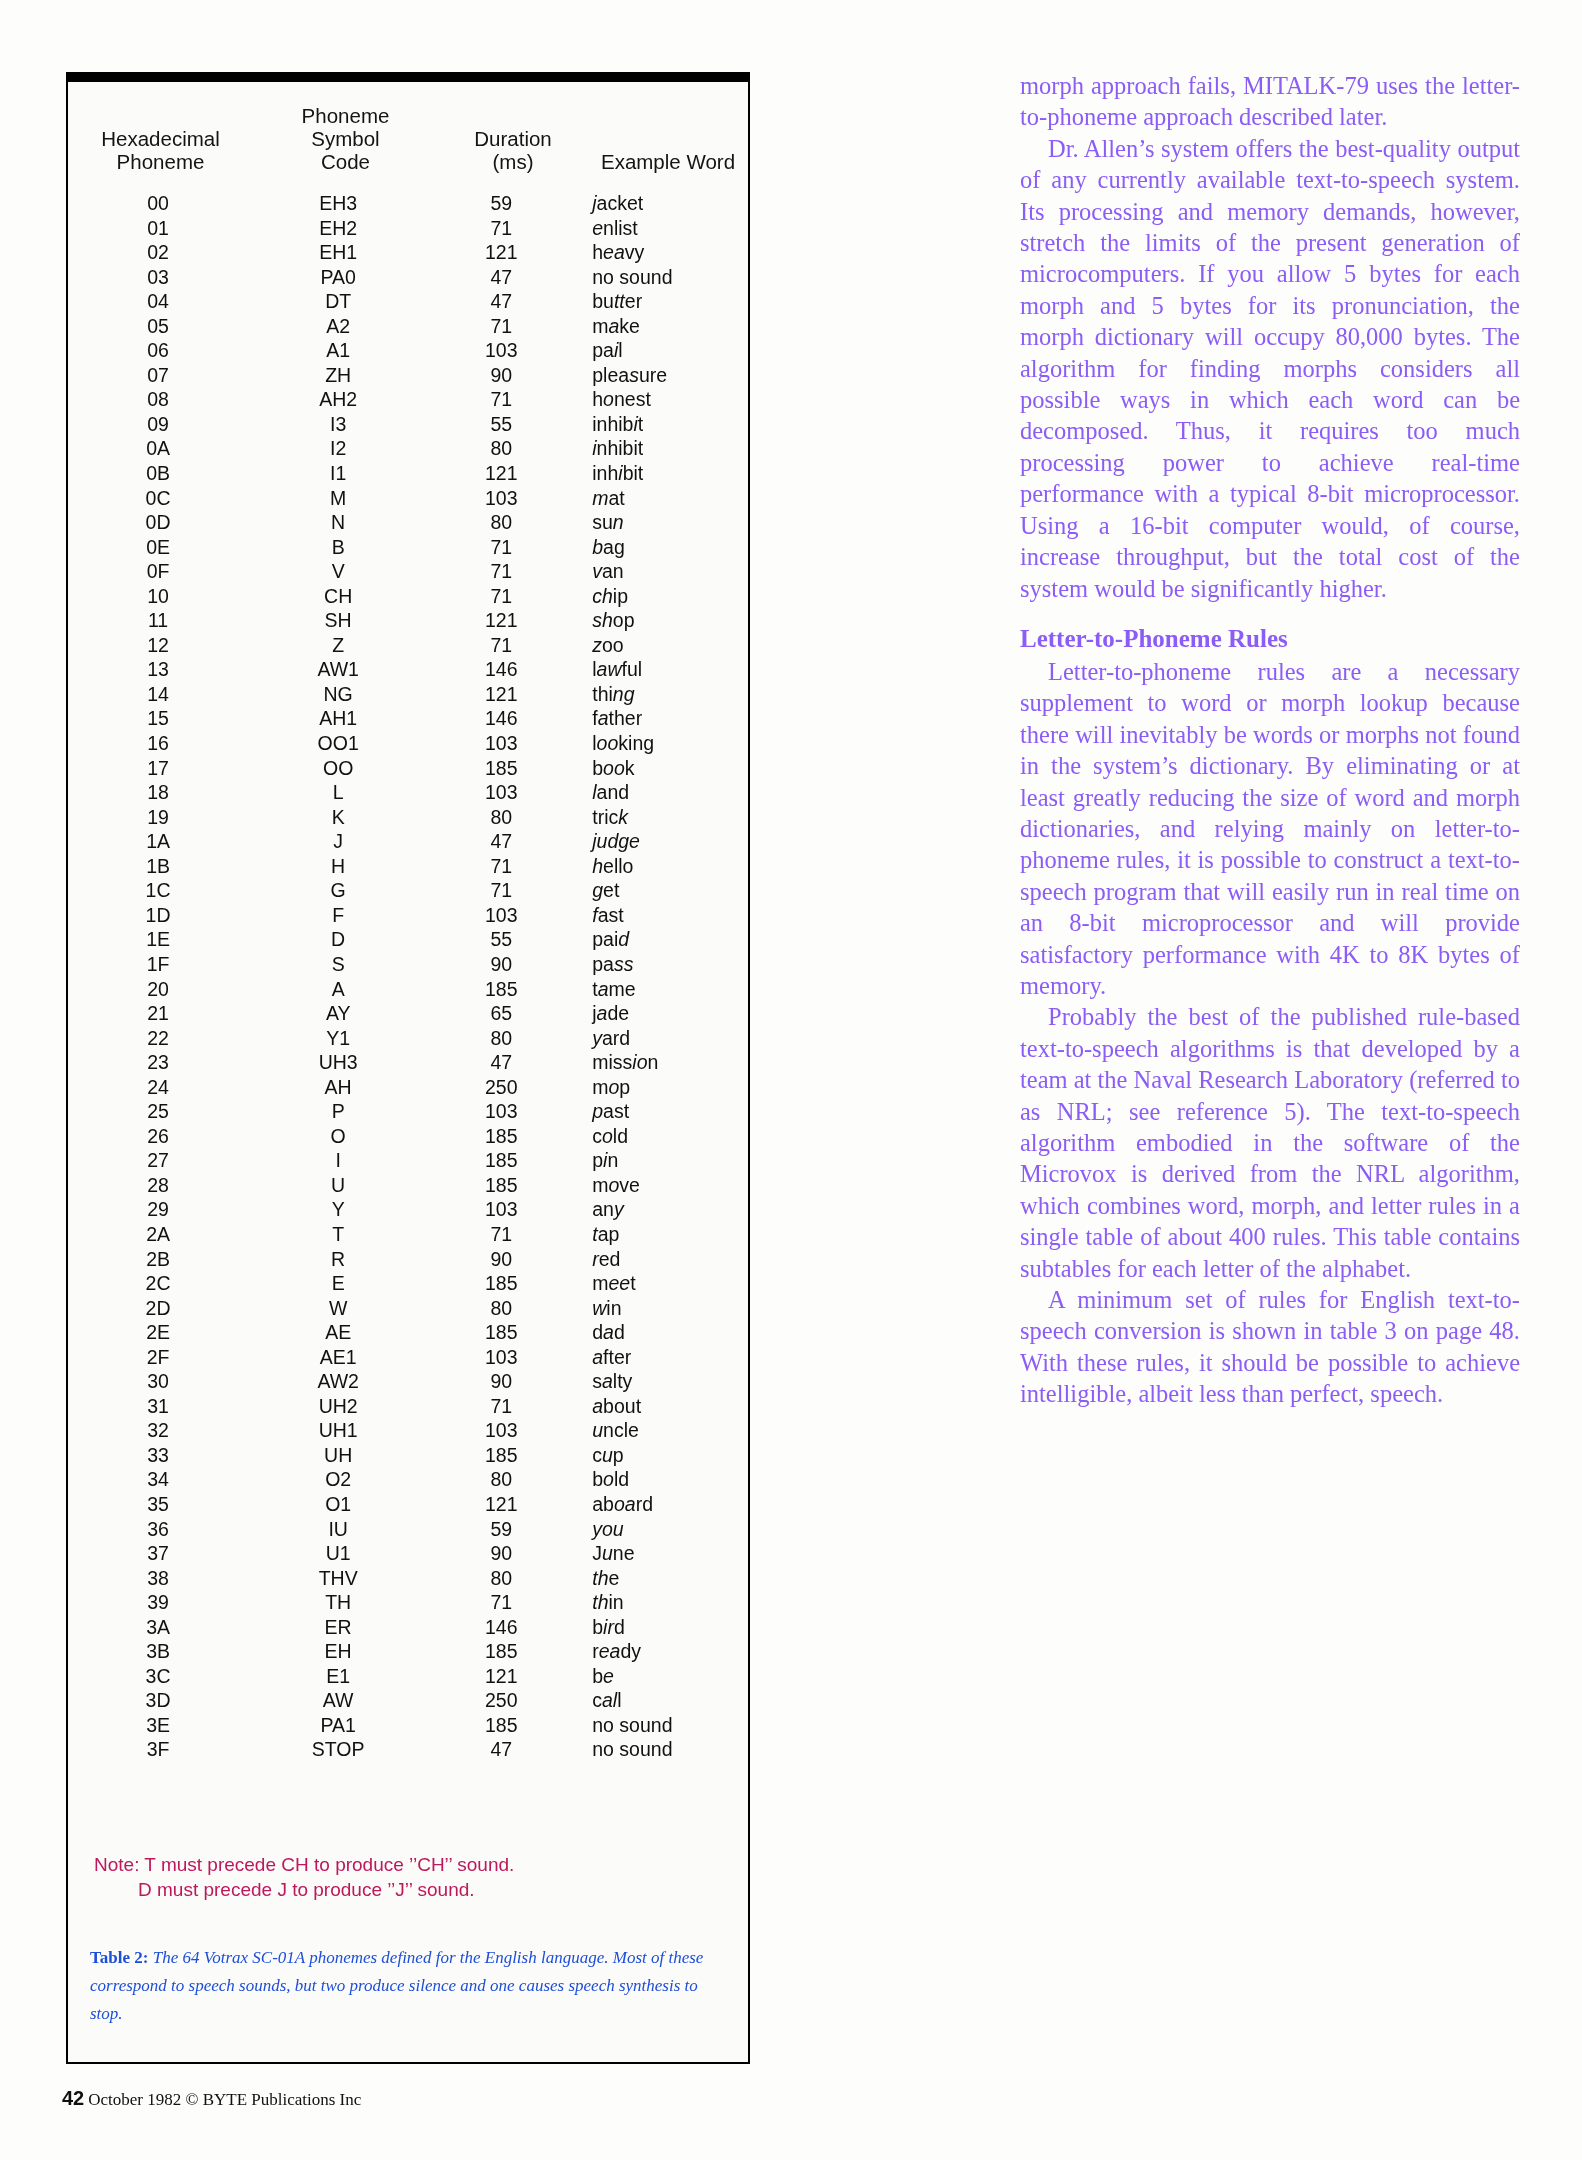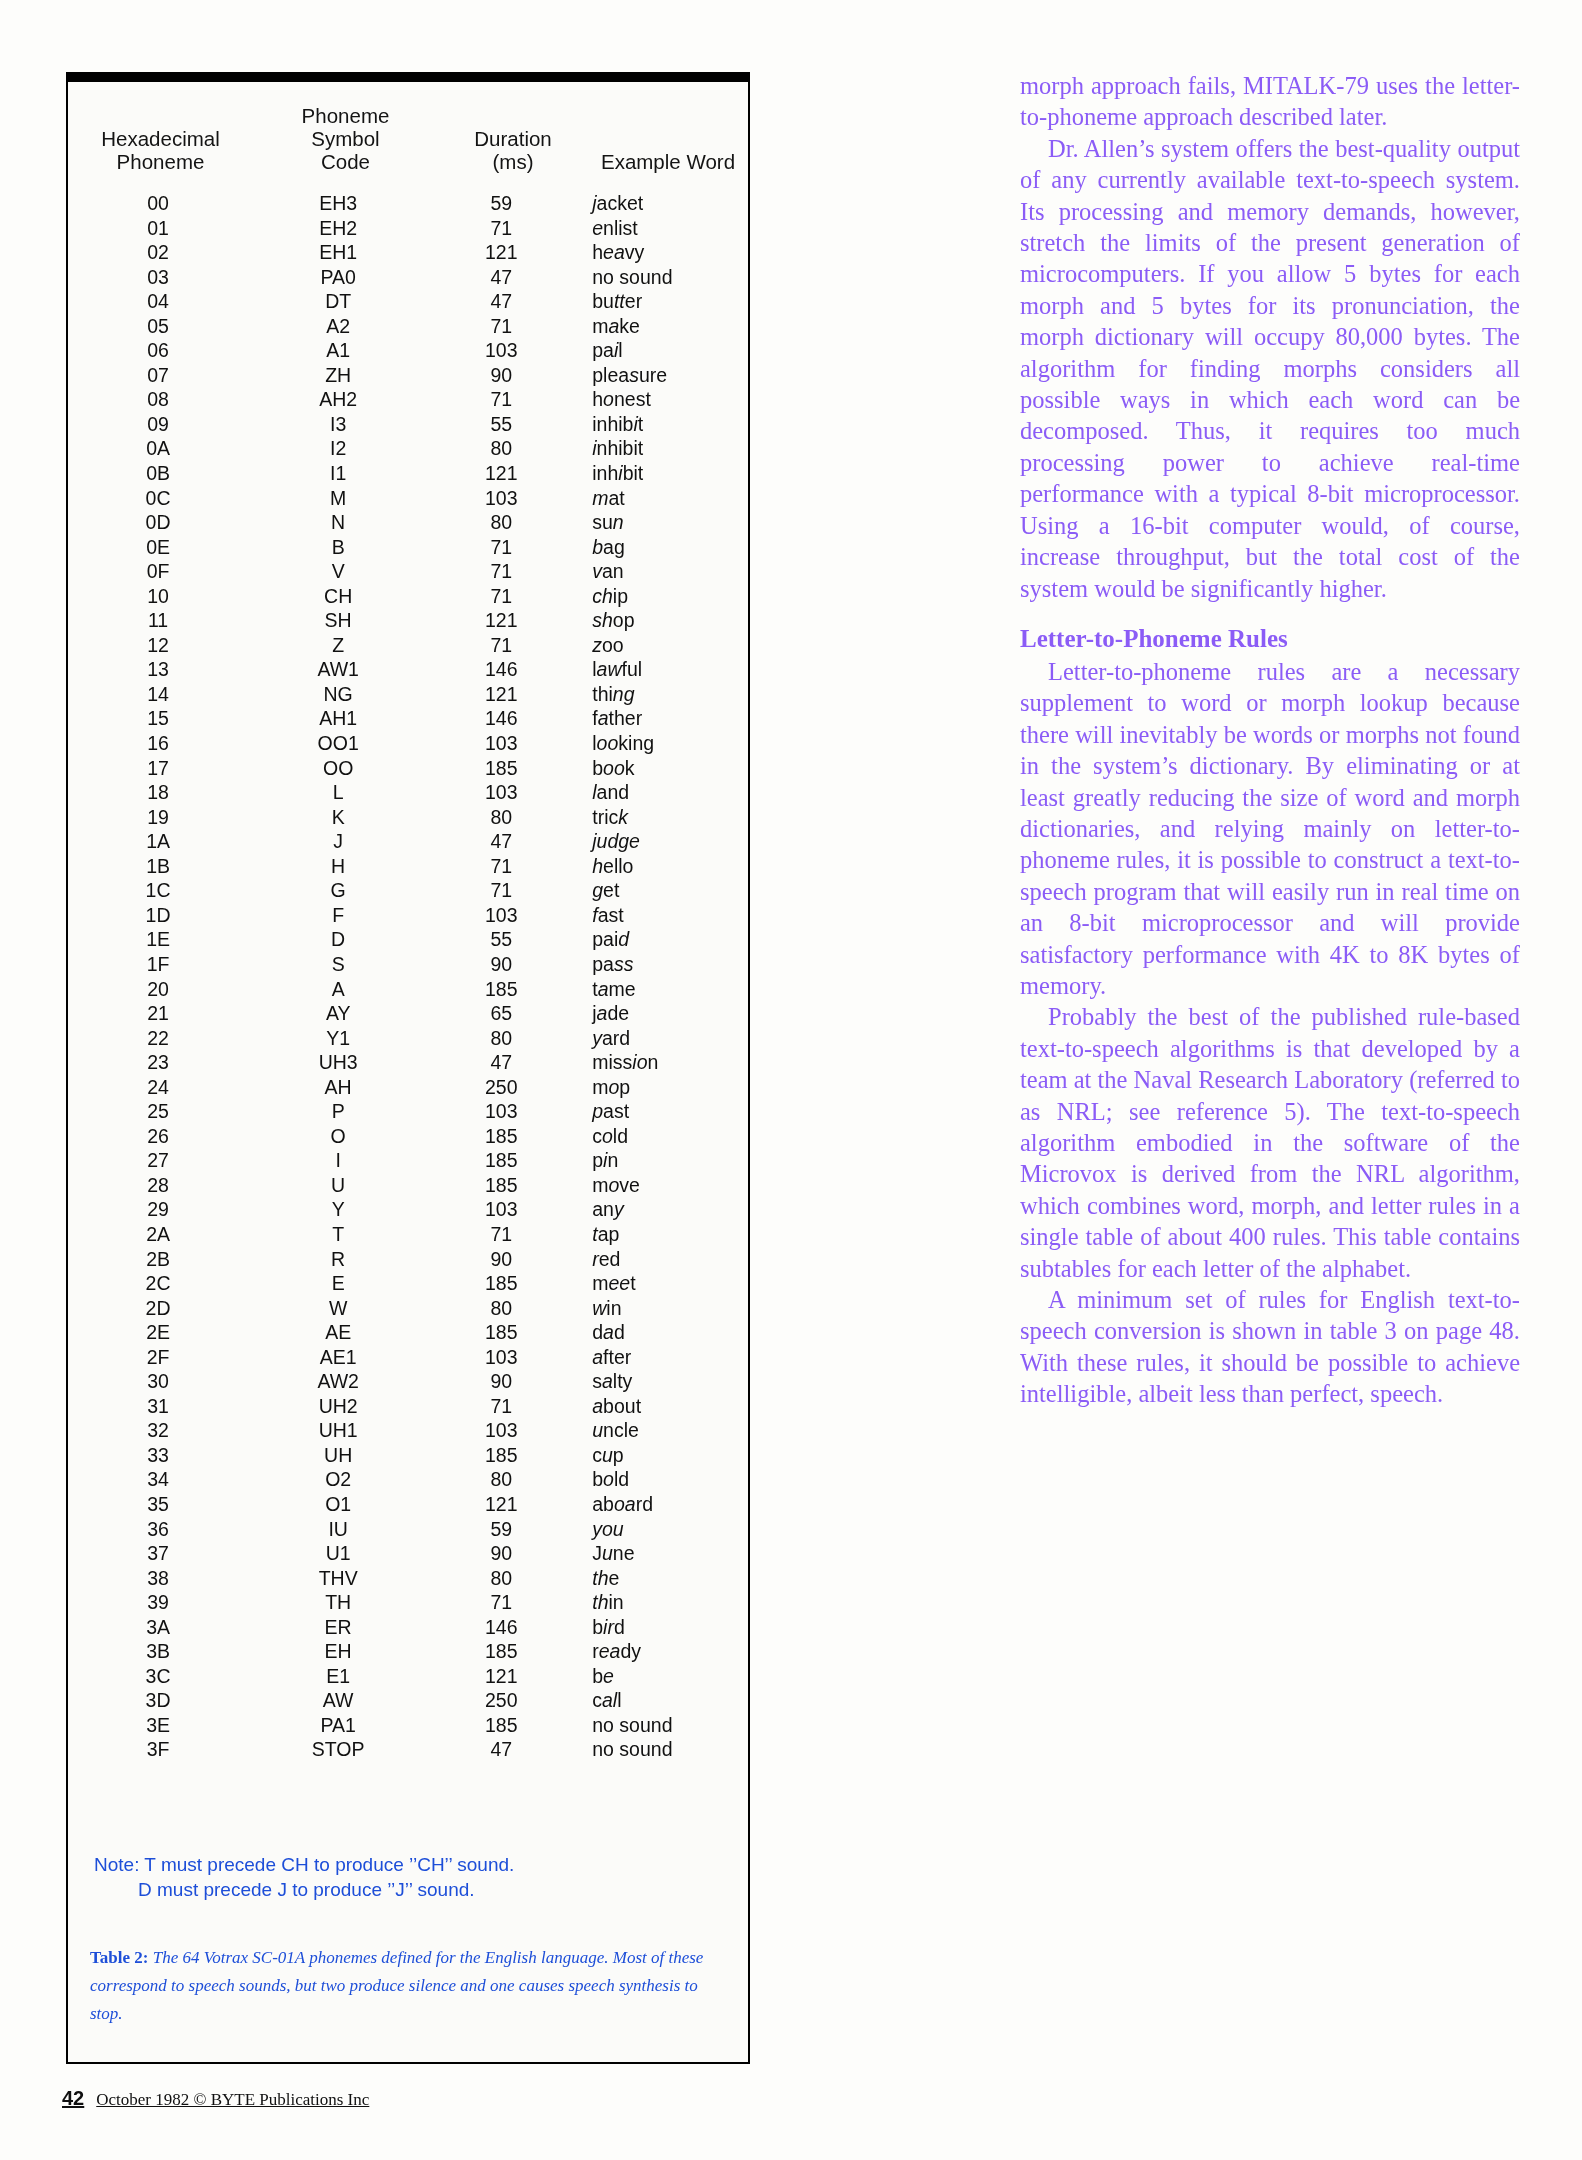--- a/index.html
+++ b/index.html
@@ -75,21 +75,21 @@
   .row .c-word { text-align: left; padding-left: 18px; }
   .row .c-word i { font-style: italic; }
 
   #note {
     position: absolute;
     left: 26px;
     bottom: 160px;
     font-family: "Liberation Sans", sans-serif;
     font-size: 19px;
     line-height: 25px;
-    color: #1d4ed8;
+    color: #be185d;
   }
   #note .ln2 { padding-left: 44px; display: block; }
 
   #caption {
     position: absolute;
     left: 22px;
     right: 14px;
     bottom: 34px;
     font-family: "Liberation Serif", serif;
     font-size: 17px;
@@ -130,22 +130,21 @@
   
   #footer {
     position: absolute;
     left: 62px;
     bottom: 50px;
     font-family: "Liberation Serif", serif;
     font-size: 17px;
     color: #101010;
     display: flex;
     align-items: baseline;
-    gap: 12px;
-    text-decoration: underline;
+    gap: 4px;
   }
   #footer .pg {
     font-family: "Liberation Sans", sans-serif;
     font-weight: bold;
     font-size: 20px;
   }
 </style>
 </head>
 <body>
 

